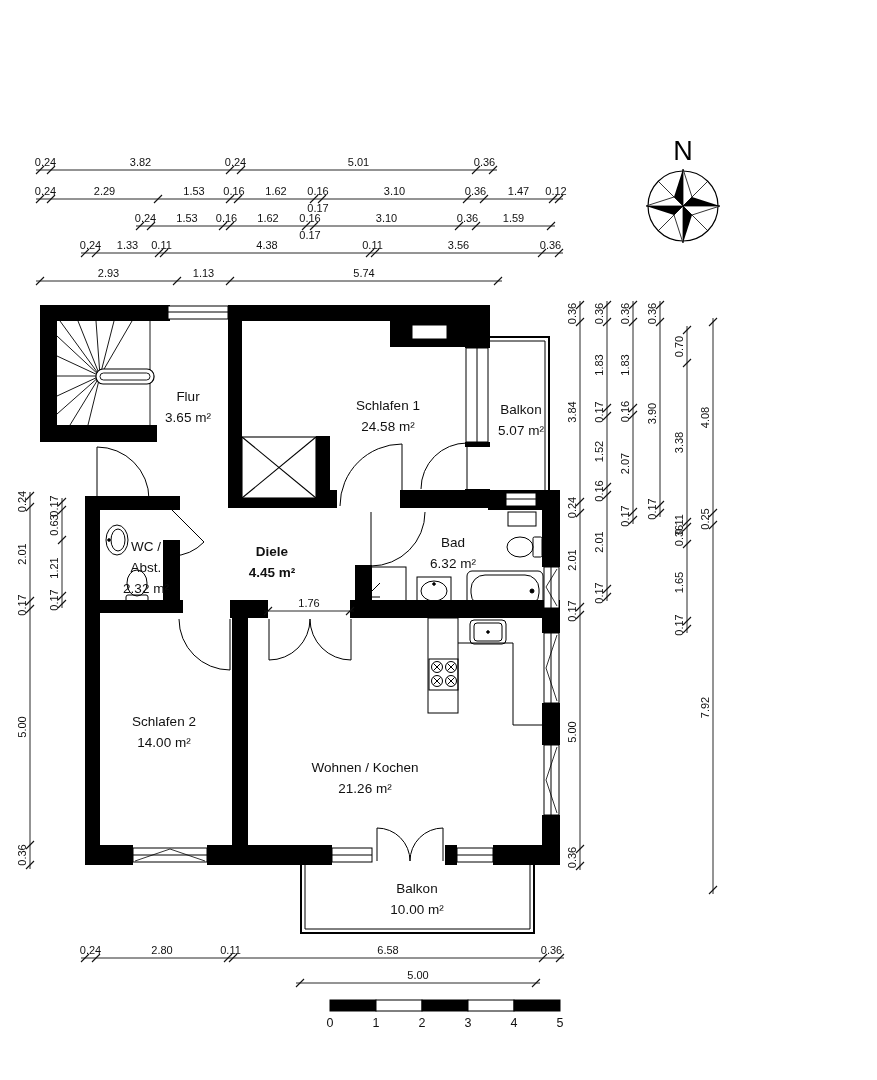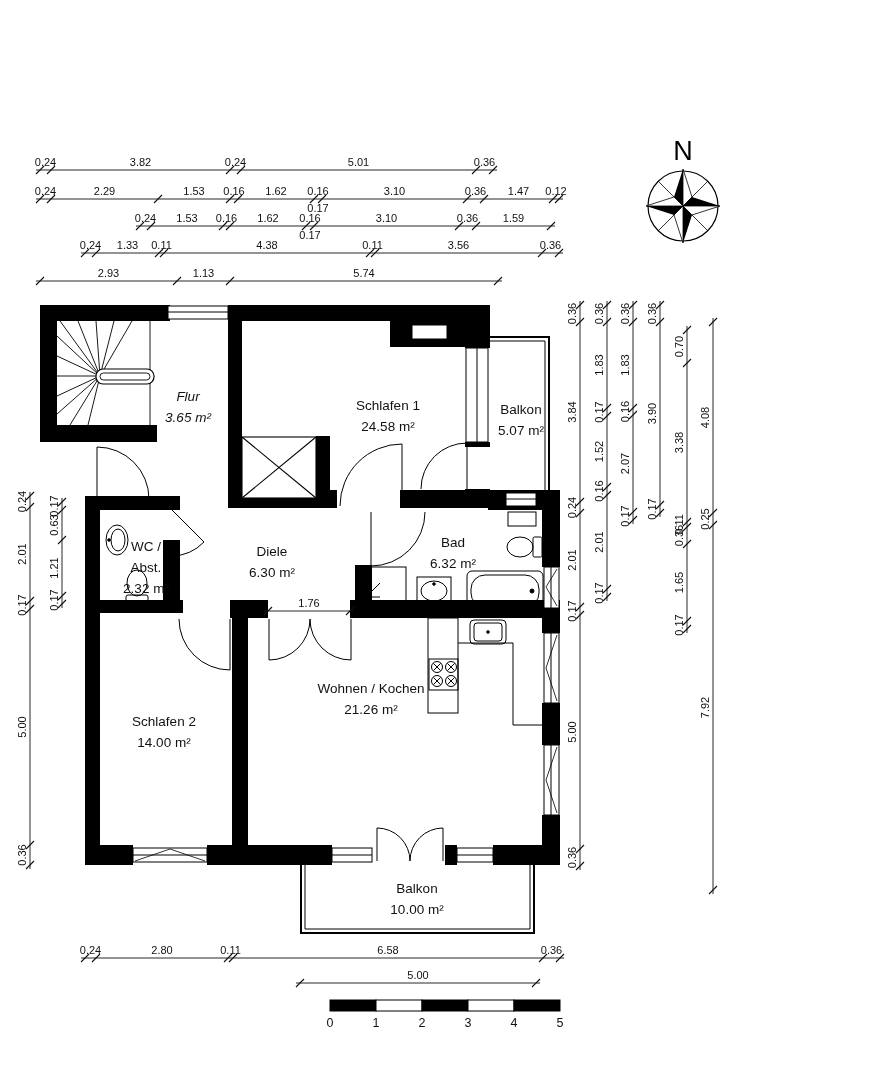--- a/index.html
+++ b/index.html
@@ -428,50 +428,50 @@
         <text x="330" y="1027" text-anchor="middle" font-size="12.5" fill="#111" font-family="Liberation Sans, DejaVu Sans, sans-serif">0</text>
         <text x="376" y="1027" text-anchor="middle" font-size="12.5" fill="#111" font-family="Liberation Sans, DejaVu Sans, sans-serif">1</text>
         <text x="422" y="1027" text-anchor="middle" font-size="12.5" fill="#111" font-family="Liberation Sans, DejaVu Sans, sans-serif">2</text>
         <text x="468" y="1027" text-anchor="middle" font-size="12.5" fill="#111" font-family="Liberation Sans, DejaVu Sans, sans-serif">3</text>
         <text x="514" y="1027" text-anchor="middle" font-size="12.5" fill="#111" font-family="Liberation Sans, DejaVu Sans, sans-serif">4</text>
         <text x="560" y="1027" text-anchor="middle" font-size="12.5" fill="#111" font-family="Liberation Sans, DejaVu Sans, sans-serif">5</text>
       </g>
 </svg>
 
 <div id="room-labels">
-      <div class="room-label" style="left: 188px; top: 386px; font-style: italic;">
+      <div class="room-label" style="left: 188px; top: 386px;">
         <div>Flur</div>
         <div>3.65 m²</div>
       </div>
       <div class="room-label" style="left: 388px; top: 395px;">
         <div>Schlafen 1</div>
         <div>24.58 m²</div>
       </div>
       <div class="room-label" style="left: 521px; top: 399px;">
         <div>Balkon</div>
         <div>5.07 m²</div>
       </div>
       <div class="room-label" style="left: 146px; top: 536px;">
         <div>WC /</div>
         <div>Abst.</div>
         <div>2.32 m²</div>
       </div>
-      <div class="room-label" style="left: 272px; top: 541px;">
+      <div class="room-label" style="left: 272px; top: 541px; font-weight: bold;">
         <div>Diele</div>
-        <div>6.30 m²</div>
+        <div>4.45 m²</div>
       </div>
       <div class="room-label" style="left: 453px; top: 532px;">
         <div>Bad</div>
         <div>6.32 m²</div>
       </div>
       <div class="room-label" style="left: 164px; top: 711px;">
         <div>Schlafen 2</div>
         <div>14.00 m²</div>
       </div>
-      <div class="room-label" style="left: 365px; top: 678px; margin-left: 6px;">
+      <div class="room-label" style="left: 365px; top: 757px;">
         <div>Wohnen / Kochen</div>
         <div>21.26 m²</div>
       </div>
       <div class="room-label" style="left: 417px; top: 878px;">
         <div>Balkon</div>
         <div>10.00 m²</div>
       </div>
     </div>
 
 </div>

